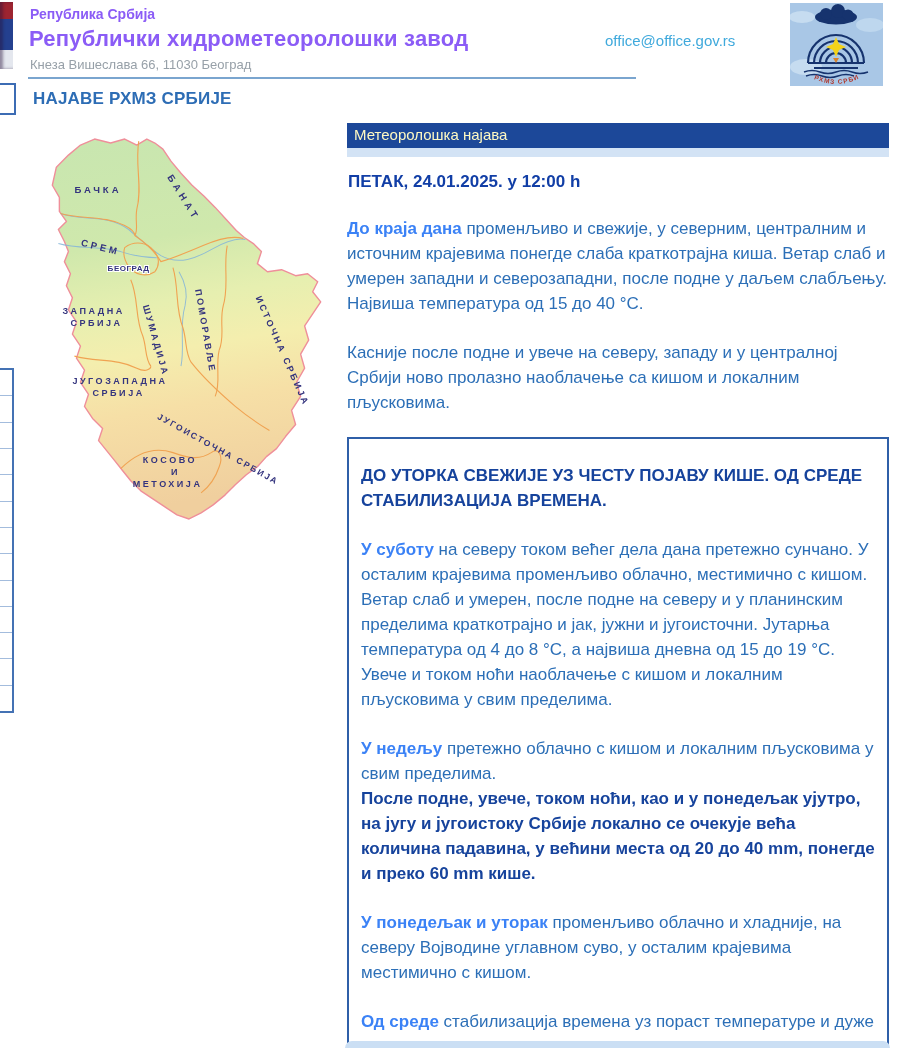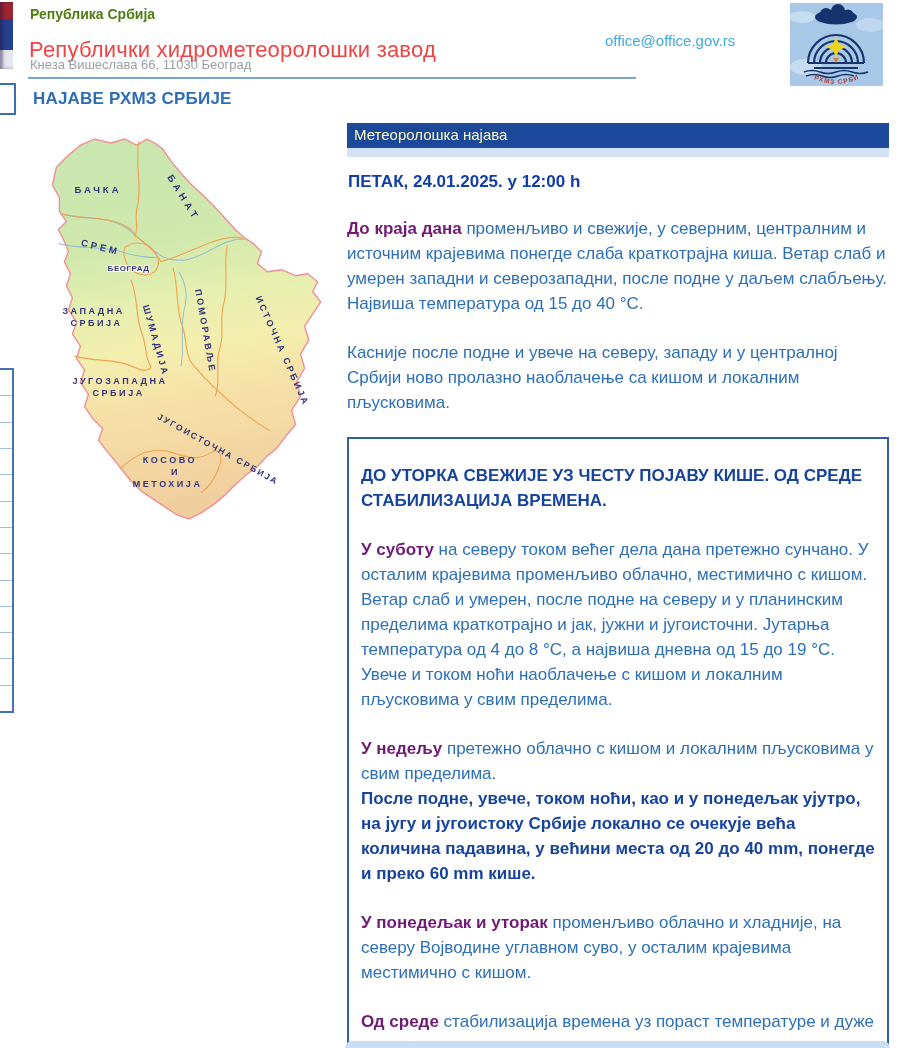--- a/index.html
+++ b/index.html
@@ -9,22 +9,22 @@
     background:#ffffff;
     font-family:"Liberation Sans","DejaVu Sans",sans-serif;
   }
 
   
   .flag-strip{
     position:absolute; left:0; top:2px; width:13px; height:67px;
     background:linear-gradient(to bottom,#9d2430 0 26%,#24408f 26% 72%,#e4e7ee 72% 100%);
     box-shadow:inset 3px 0 3px rgba(40,20,60,.45);
   }
-  .h-country{ position:absolute; left:30px; top:6px; font-size:14px; font-weight:bold; color:#4d7c0f; }
-  .h-org{ position:absolute; left:29px; top:37px; font-size:22px; font-weight:normal; color:#ef4444; letter-spacing:.2px; }
+  .h-country{ position:absolute; left:30px; top:6px; font-size:14px; font-weight:bold; color:#8b5cf6; }
+  .h-org{ position:absolute; left:29px; top:26px; font-size:22px; font-weight:bold; color:#8b5cf6; letter-spacing:.2px; }
   .h-addr{ position:absolute; left:30px; top:57px; font-size:13px; color:#97a0a8; }
   .h-email{ position:absolute; left:605px; top:32px; font-size:15px; color:#3fa9dc; text-decoration:none; }
   .h-rule{ position:absolute; left:28px; top:77px; width:608px; height:2px; background:#7aa5cf; }
   .logo{ position:absolute; left:790px; top:3px; width:93px; height:83px; }
 
   
   .nav-cutbox{ position:absolute; left:-6px; top:83px; width:22px; height:32px; border:2px solid #3c6cb4; background:#fff; }
   .nav-title{ position:absolute; left:33px; top:89px; font-size:17px; font-weight:bold; color:#2d6db5; letter-spacing:.2px;text-align:center; }
 
   
@@ -40,21 +40,21 @@
   .map-wrap{ position:absolute; left:28px; top:133px; width:307px; height:392px; }
   .map-wrap svg{ width:100%; height:100%; display:block; }
   .map-label{ font-family:"Liberation Sans","DejaVu Sans",sans-serif; font-weight:bold; fill:#34347e; }
 
   
   .col{ position:absolute; left:347px; top:123px; width:542px; }
   .sec-header{ background:#1c4899; color:#fef9c3; font-size:15px; padding:3px 8px 5px 7px; }
   .sec-strip{ height:9px; background:#d3e3f5; }
   .date-line{ margin:15px 0 0 1px; font-size:17px; font-weight:bold; color:#113ea6; }
   .para{ margin-top:24px; font-size:17px; line-height:25px; color:#2c6fb7; }
-  .para b{ color:#701a75; }
+  .para b{ color:#3b82f6; }
   .outlook{ margin-top:22px; border:2px solid #2f5fa8; padding:12px 12px 16px 12px; }
   .outlook .headline{ font-size:17px; line-height:25px; font-weight:bold; color:#16439c; }
   .outlook .para:first-child{ margin-top:0; }
   .bold-note{ font-weight:bold; color:#16439c; }
   .bottom-strip{
     position:absolute; left:345px; top:1041px; width:545px; height:14px;
     background:#cbdff4; border-radius:7px 7px 0 0;
   }
 </style>
 </head>

